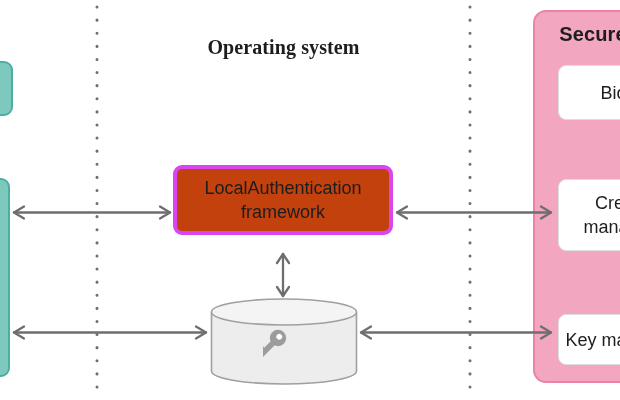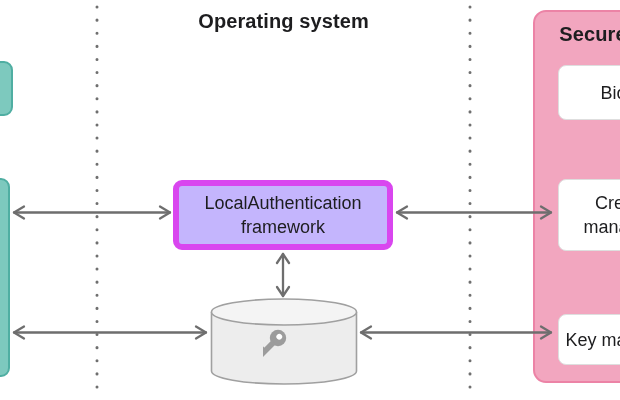--- a/index.html
+++ b/index.html
@@ -12,36 +12,36 @@
     color: #1d1d1f;
   }
   .abs { position: absolute; }
 
   .col-title {
     font-weight: bold;
     font-size: 20px;
     text-align: center;
     letter-spacing: 0.1px;
   }
-  #os-title { left: 97px; top: 10px; width: 373px; }
+  #os-title { left: 97px; top: 36px; width: 373px; font-family: Liberation Serif, serif; }
 
   .teal-box {
     background: #7dc9be;
     border: 2px solid #4fae a2;
     border: 2px solid #4faea2;
     border-radius: 9px;
     box-sizing: border-box;
   }
   #app-box-small { left: -50px; top: 61px;  width: 63px; height: 55px; }
   #app-box-large { left: -50px; top: 178px; width: 60px; height: 199px; }
 
   #la-box {
-    left: 173px; top: 180px; width: 220px; height: 70px;
-    background: #c4b5fd;
-    border: 6px solid #d946ef;
+    left: 173px; top: 165px; width: 220px; height: 70px;
+    background: #c2410c;
+    border: 4px solid #d946ef;
     border-radius: 9px;
     box-sizing: border-box;
     display: flex; align-items: center; justify-content: center;
     text-align: center;
     font-size: 18px; line-height: 24px;
   }
 
   #enclave-box {
     left: 533px; top: 10px; width: 202px; height: 373px;
     background: #f2a6bf;

